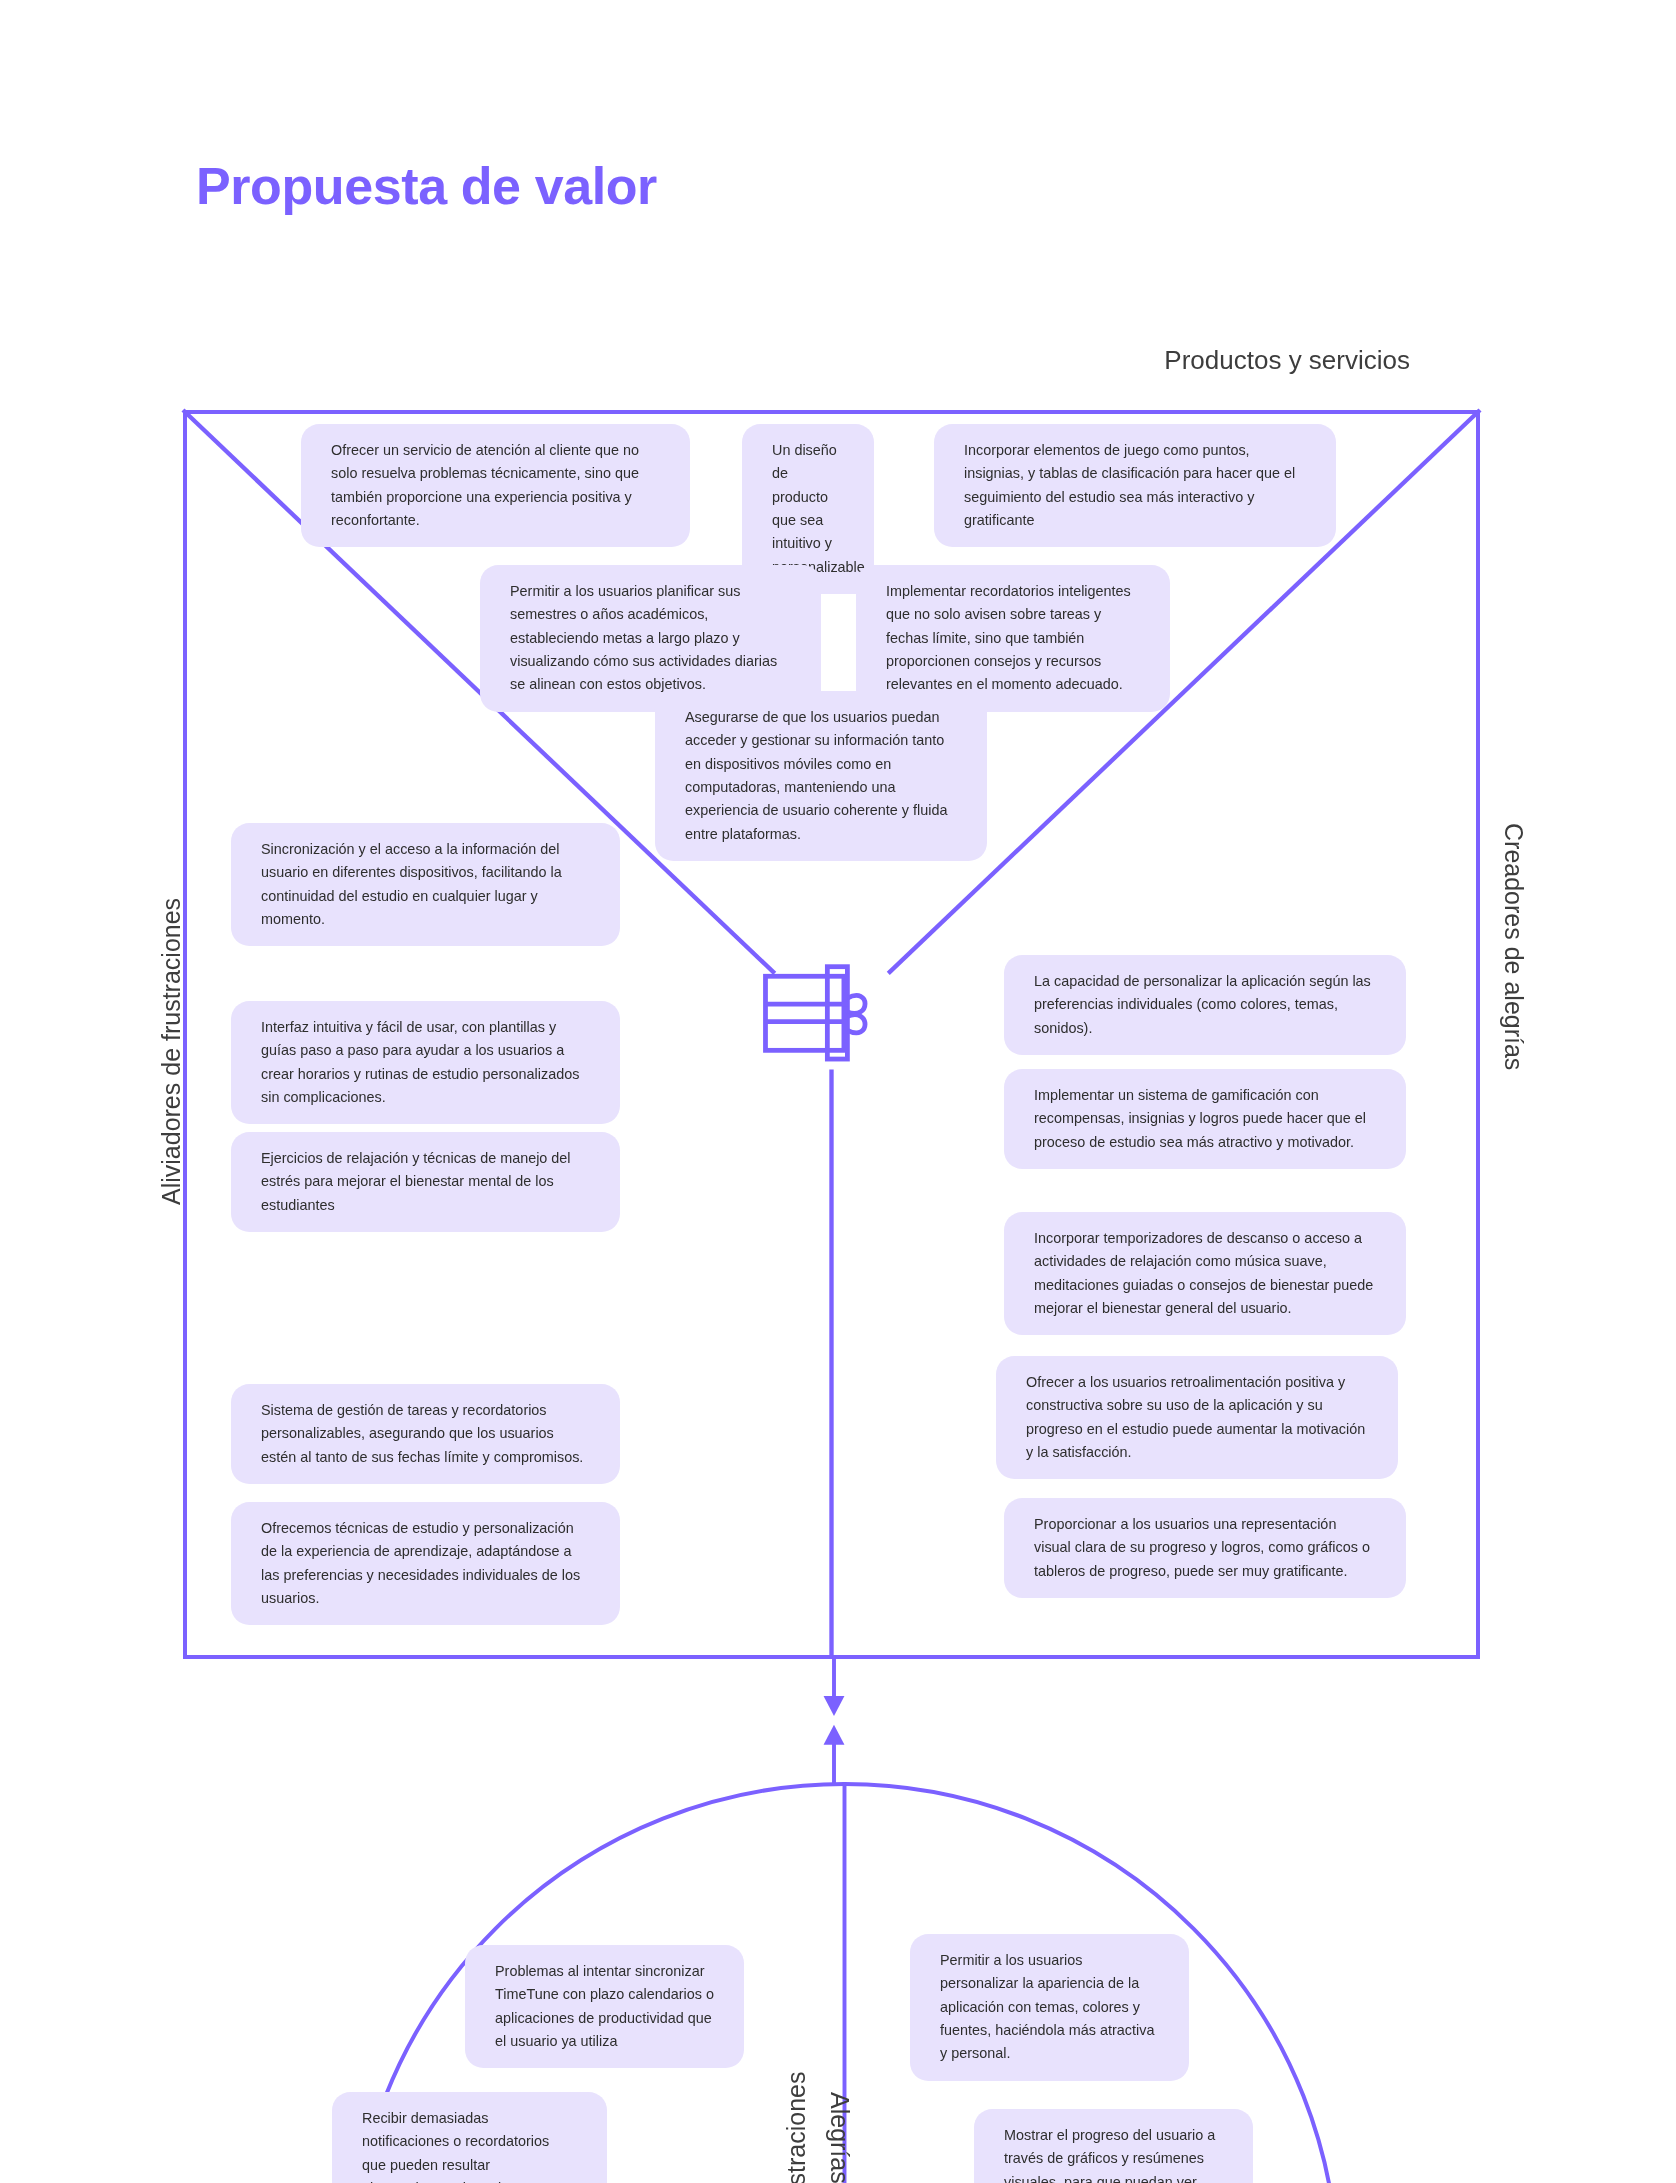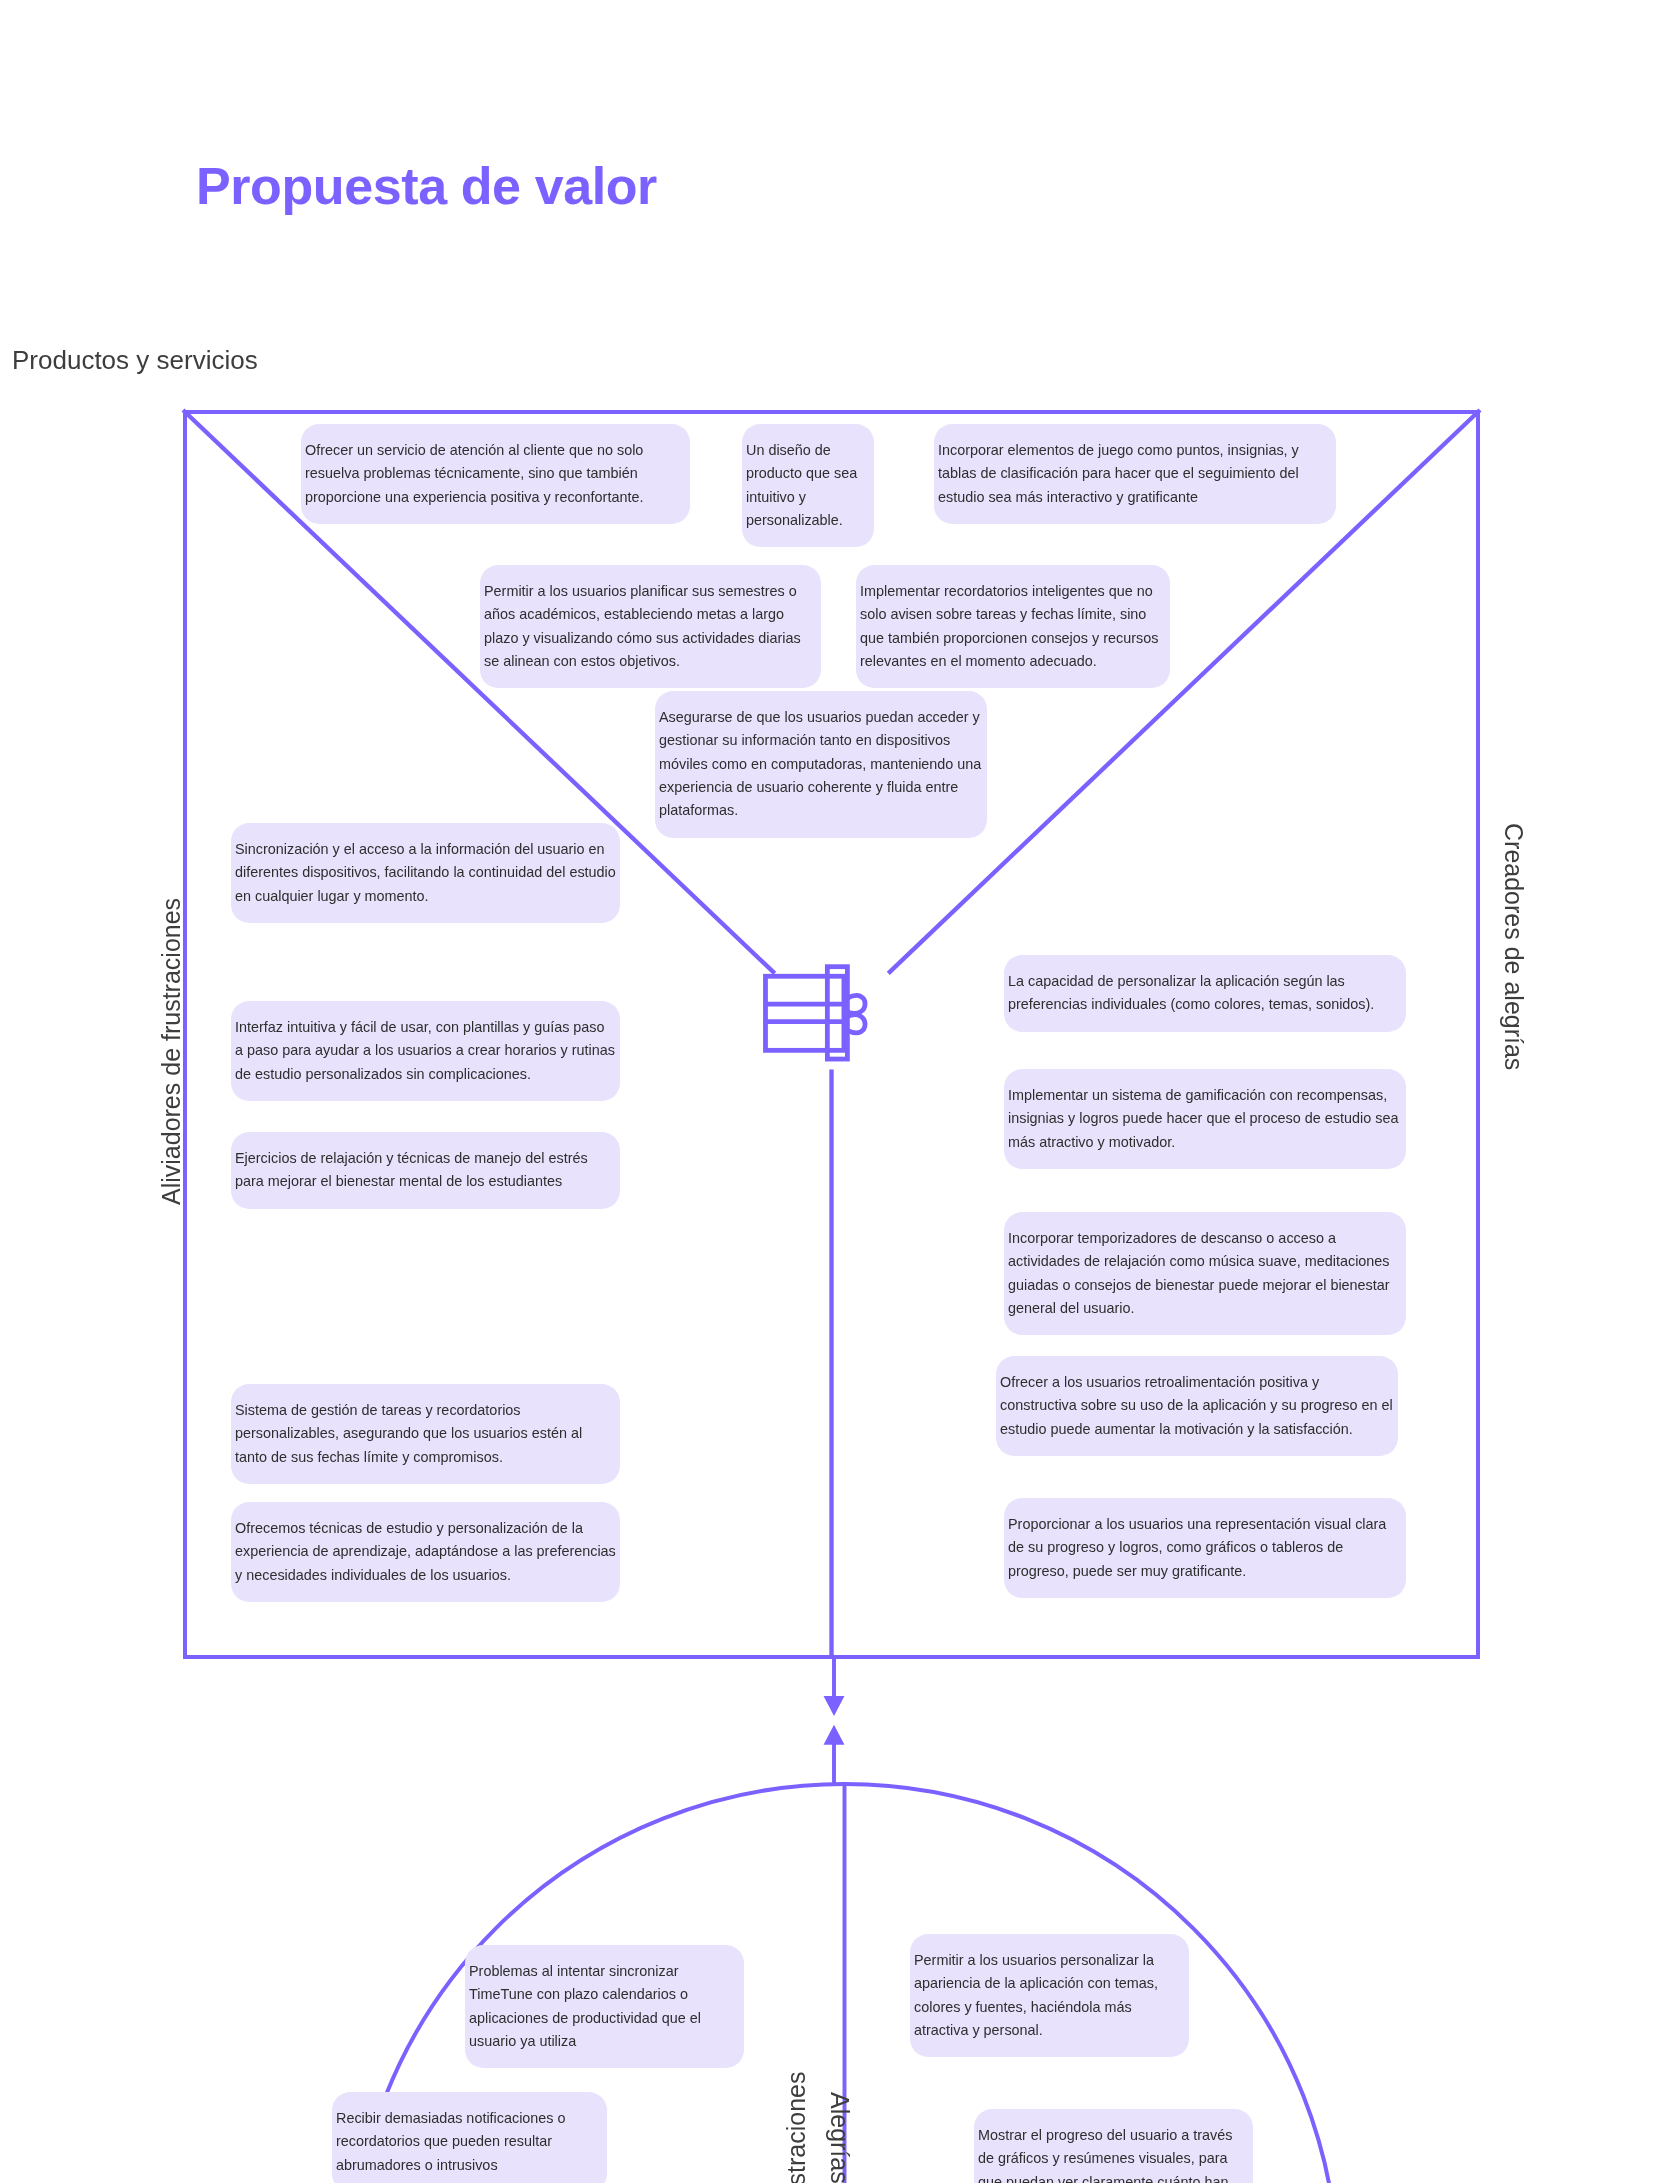--- a/index.html
+++ b/index.html
@@ -14,22 +14,22 @@
 
   
   .page-title{
     position:absolute;left:196px;top:156px;
     font-size:52px;font-weight:700;letter-spacing:-0.4px;
     color:#7b61ff;
   }
 
   
   .heading-top{
-    position:absolute;top:345px;left:0;width:1410px;text-align:left;
-    font-size:26px;color:#3d3d3d;font-weight:400;margin-left:12px;
+    position:absolute;top:345px;left:0;width:1410px;text-align:right;
+    font-size:26px;color:#3d3d3d;font-weight:400;
   }
   .vlabel{
     position:absolute;
     font-size:25px;color:#3d3d3d;white-space:nowrap;
     transform-origin:0 0;
   }
   .vlabel.left{ transform: rotate(-90deg); }
   .vlabel.right{ transform: rotate(90deg); }
 
   
@@ -50,21 +50,21 @@
   .connector{position:absolute;left:777px;top:1655px;width:114px;height:135px;overflow:visible;}
 
   
   .card{
     position:absolute;
     background:#e8e2fd;
     border-radius:18.3px;
     color:#2e2e2e;
     font-size:14.4px;
     line-height:1.62;
-    padding:15px 4px;
+    padding:15px 30px;
     box-sizing:border-box;
   }
 
   
   .gift-icon{position:absolute;left:762px;top:955px;width:122px;height:114px;}
 </style>
 </head>
 <body>
 
 <div class="canvas">

